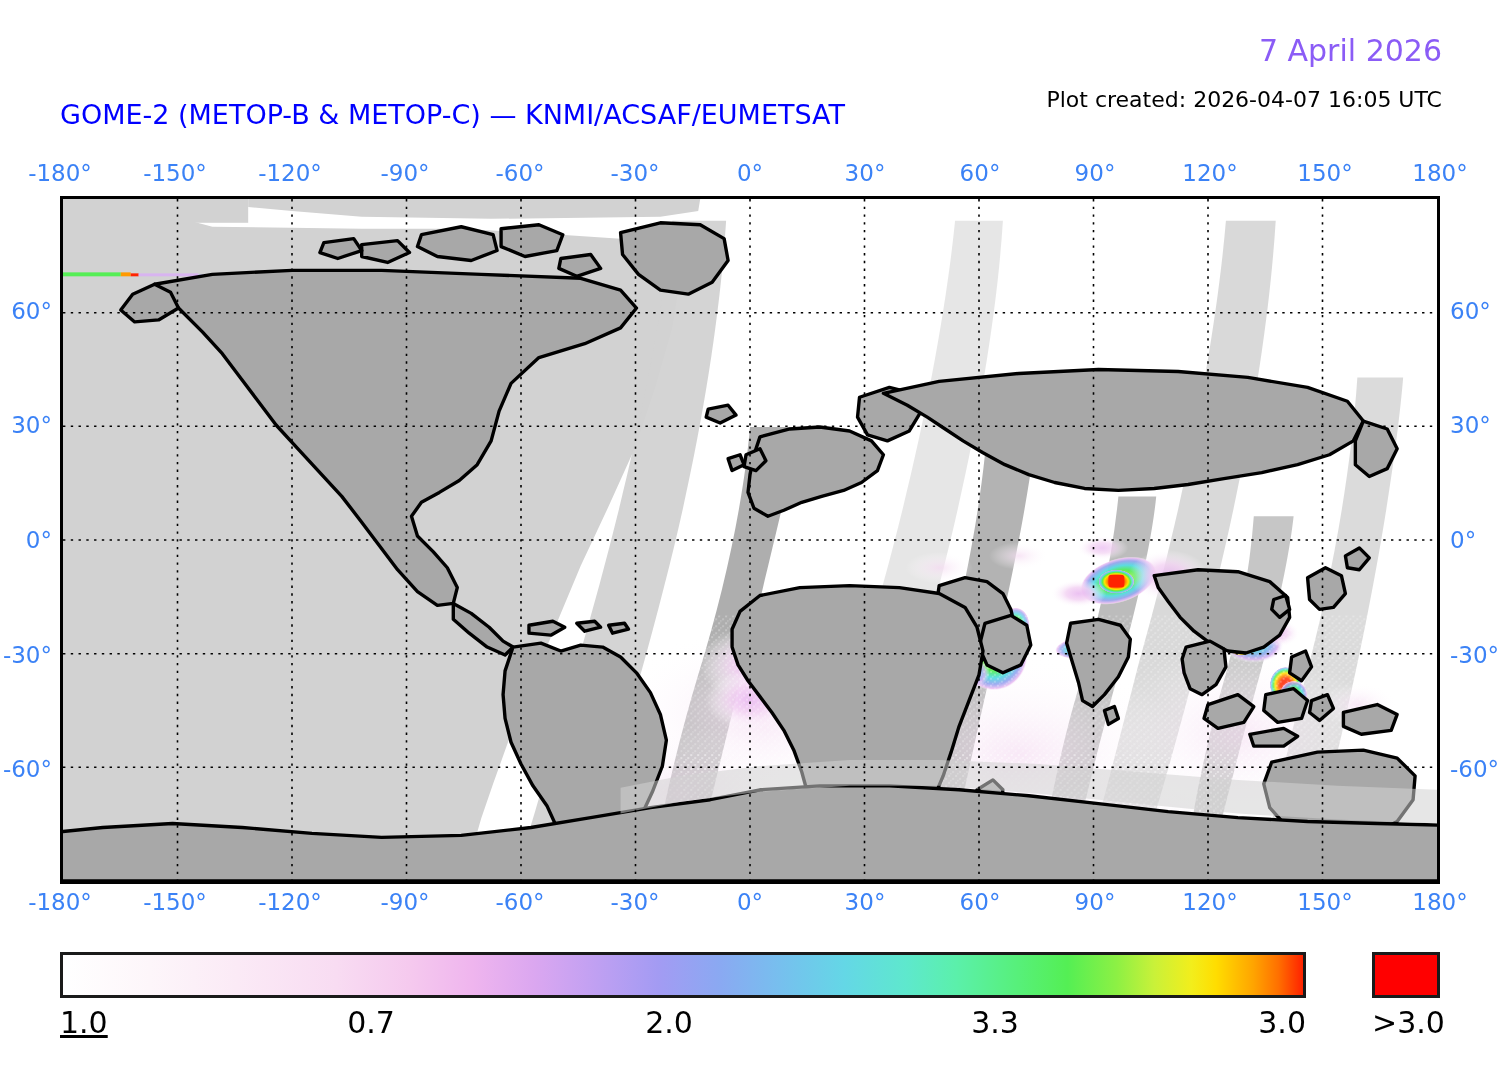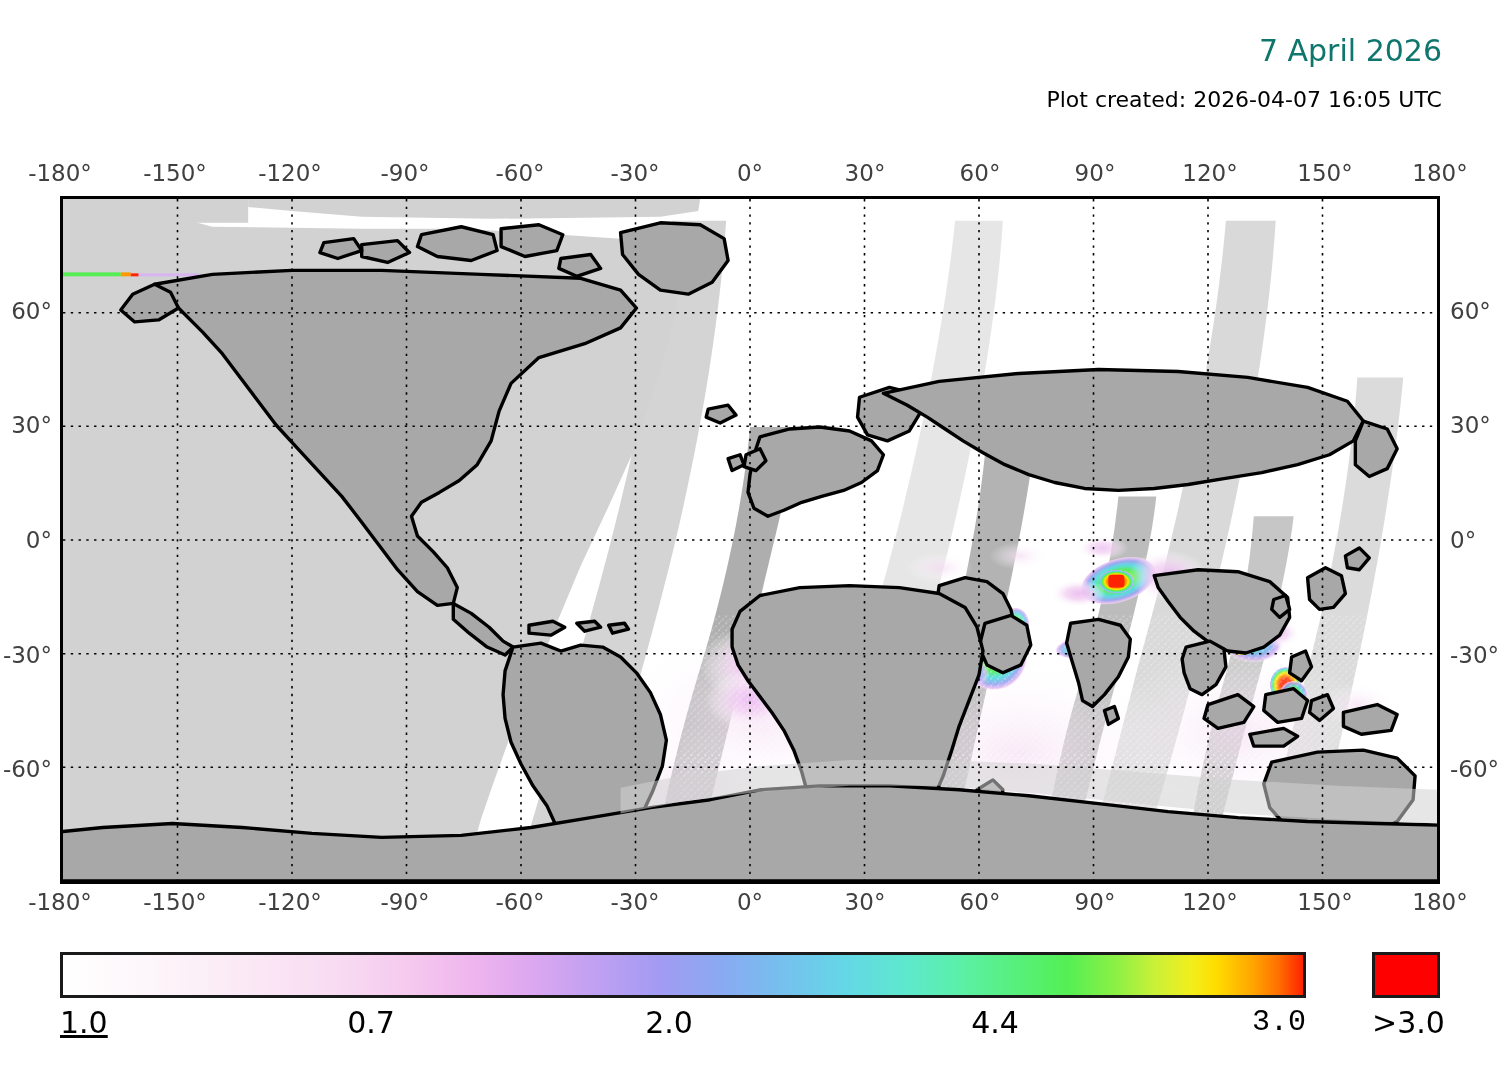--- a/index.html
+++ b/index.html
@@ -38,21 +38,21 @@
     top: 99px;
     font-size: 27px;
     color: #0000ff;
     white-space: nowrap;
   }
   .date-main {
     position: absolute;
     right: 58px;
     top: 33px;
     font-size: 30px;
-    color: #0f766e;
+    color: #8b5cf6;
     white-space: nowrap;
     text-align: right;
   }
   .date-created {
     position: absolute;
     right: 58px;
     top: 87px;
     font-size: 22px;
     color: #000;
     white-space: nowrap;
@@ -70,21 +70,21 @@
     box-sizing: border-box;
     background: #ffffff;
     overflow: hidden;
   }
   #map-svg { display: block; width: 100%; height: 100%; }
 
   
   .tick {
     position: absolute;
     font-size: 23px;
-    color: #404040;
+    color: #3b82f6;
     white-space: nowrap;
   }
   .tick-lon-top { transform: translateX(-50%); top: 160px; }
   .tick-lon-bot { transform: translateX(-50%); top: 889px; }
   .tick-lat-left { transform: translateY(-50%); text-align: right; }
   .tick-lat-right { transform: translateY(-50%); text-align: left; }
 
   
   #cbar {
     position: absolute;
@@ -108,35 +108,36 @@
   }
   .cbar-tick {
     position: absolute;
     top: 1005px;
     font-size: 30px;
     color: #000;
     white-space: nowrap;
     transform: translateX(-50%);
   }
   .cbar-tick.first { transform: translateX(0); text-decoration: underline; }
-  .cbar-tick.last  { transform: translateX(-100%); font-family: Liberation Mono, monospace; }
+  .cbar-tick.last  { transform: translateX(-100%); }
   .cbar-over-label {
     position: absolute;
     top: 1005px;
     left: 1372px;
     font-size: 30px;
     color: #000;
     white-space: nowrap;
   }
 </style>
 </head>
 <body>
 
 <div id="page">
 
+  <div class="title-sub">GOME-2 (METOP-B &amp; METOP-C) — KNMI/ACSAF/EUMETSAT</div>
   <div class="date-main">7 April 2026</div>
   <div class="date-created">Plot created: 2026-04-07 16:05 UTC</div>
 
   <div id="map-wrap">
     <svg id="map-svg" viewBox="0 0 1380 688" preserveAspectRatio="none">
       <defs>
 
         <radialGradient id="hotRed">
           <stop offset="0%" stop-color="#ff1500"></stop>
           <stop offset="36%" stop-color="#ff3300"></stop>
@@ -510,17 +511,17 @@
         </linearGradient>
       </defs>
       <rect x="0" y="0" width="1000" height="100" fill="url(#aaiRamp)"></rect>
     </svg>
   </div>
   <div id="cbar-over"></div>
 
   <div class="cbar-tick first" style="left:60px">1.0</div>
   <div class="cbar-tick" style="left:371px">0.7</div>
   <div class="cbar-tick" style="left:669px">2.0</div>
-  <div class="cbar-tick" style="left:995px">4.4</div>
+  <div class="cbar-tick" style="left:995px">3.3</div>
   <div class="cbar-tick last" style="left:1306px">3.0</div>
   <div class="cbar-over-label">&gt;3.0</div>
 
 </div>
 
 </body></html>

